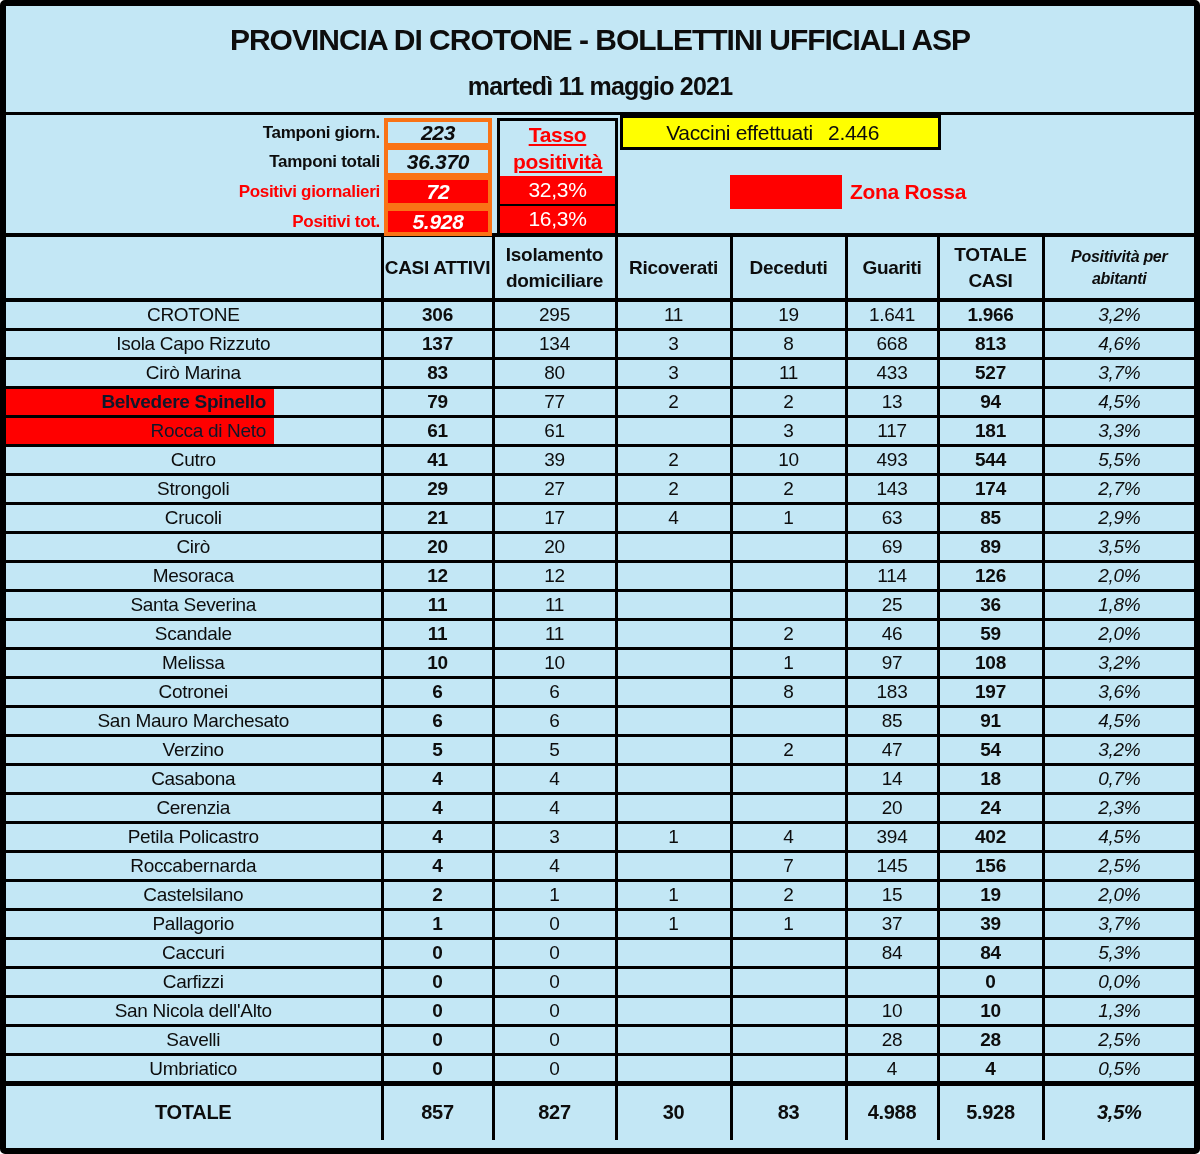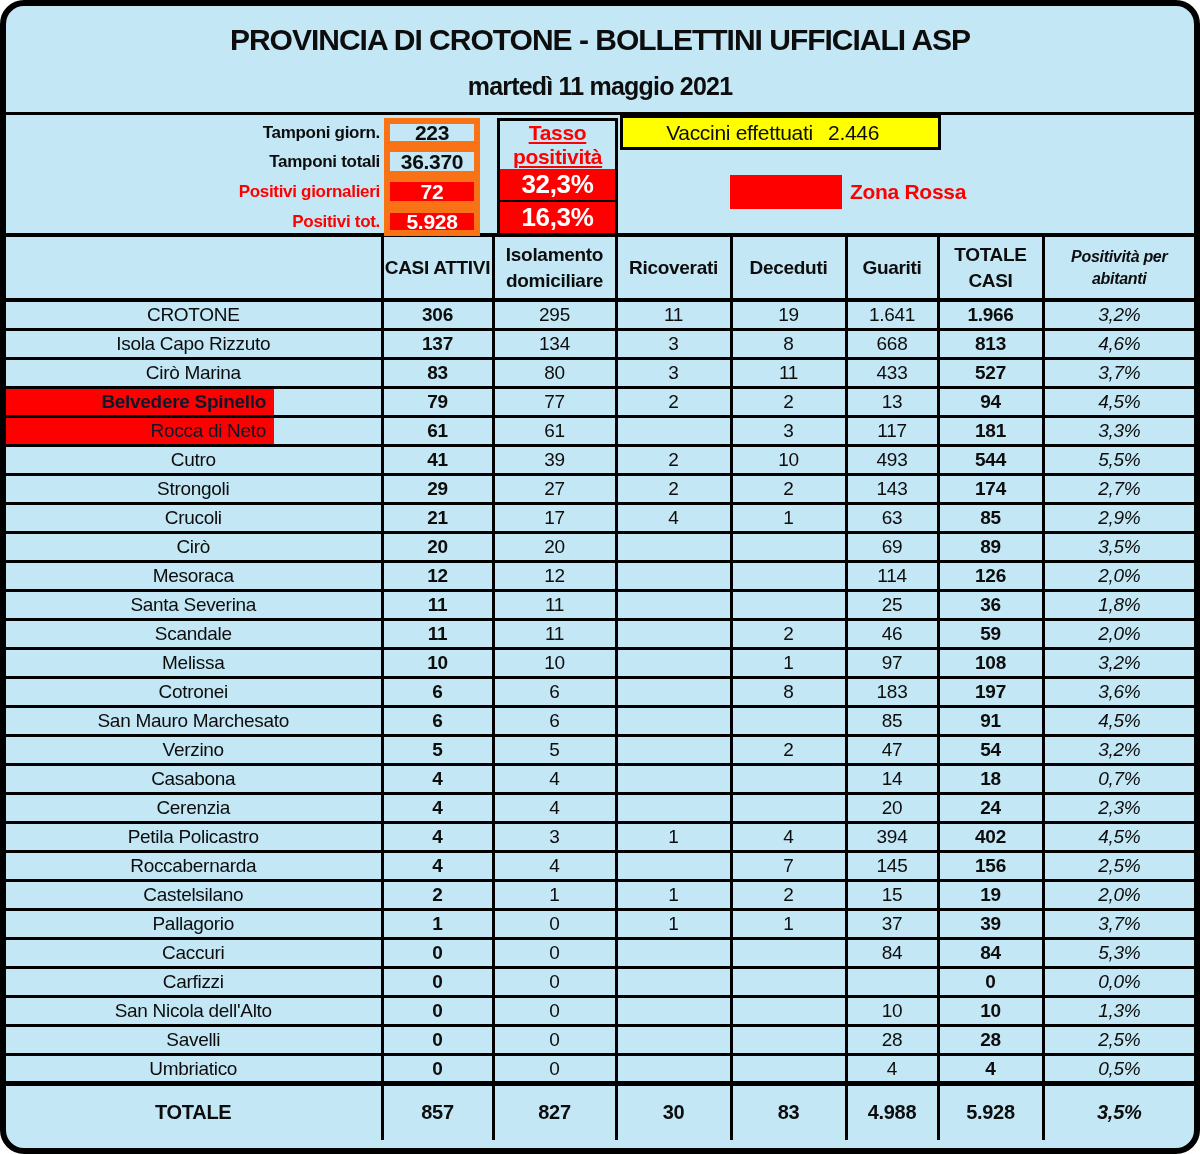--- a/index.html
+++ b/index.html
@@ -12,21 +12,21 @@
   body{
     background:#ffffff;
     font-family:"Liberation Sans", sans-serif;
     color:var(--ink);
     width:1200px;
   }
   .canvas{
     width:1200px;height:1154px;
     background:var(--blue);
     border:6px solid #000;
-    border-radius:24px;
+    border-radius:5px;
     overflow:hidden;
     position:relative;
     letter-spacing:-0.3px;
   }
   
   .title-block{
     height:109px;
     border-bottom:3px solid #000;
     text-align:center;
   }
@@ -53,24 +53,24 @@
     position:absolute;
     right:814px;
     font-weight:bold;
     font-size:17px;
     white-space:nowrap;
     display:flex;align-items:center;
   }
   .s-label.red{color:var(--red);}
   .s-value{
     position:absolute;
-    left:378px;width:96px;
-    border:6px solid #f97316;
+    left:378px;width:108px;
+    border:4px solid #f97316;
     font-weight:bold;font-size:21px;
-    display:flex;align-items:center;justify-content:center;
+    display:flex;align-items:center;justify-content:center;font-style:italic;
   }
   .s-value.redfill{background:var(--red);color:#fff;}
   .r1{top:3px;height:29px;}
   .r2{top:32px;height:30px;}
   .r3{top:62px;height:30px;}
   .r4{top:92px;height:29px;}
   .s-value.r2{top:31px;height:31px;}
   .s-value.r3{top:61px;height:31px;}
   .tasso-box{
     position:absolute;
@@ -81,21 +81,21 @@
   }
   .tasso-box .t-line{
     flex:1;
     color:var(--red);
     font-weight:bold;font-size:21px;
     display:flex;align-items:center;justify-content:center;text-decoration:underline;
   }
   .tasso-box .t-val{
     flex:1;
     background:var(--red);color:#fff;
-    font-weight:bold;font-size:26px;
+    font-weight:normal;font-size:21px;
     display:flex;align-items:center;justify-content:center;
   }
   .tasso-box .t-val.first{border-bottom:2px solid #000;}
   .vaccini-box{
     position:absolute;
     left:614px;top:0px;
     width:321px;height:35px;
     background:var(--yellow);
     border:3px solid #000;
     display:flex;align-items:center;

